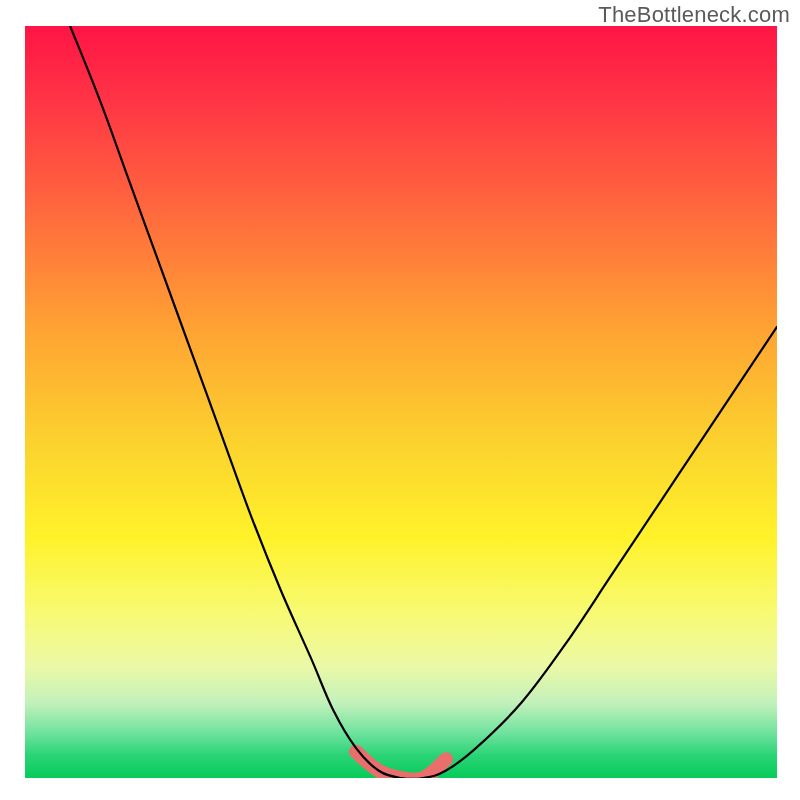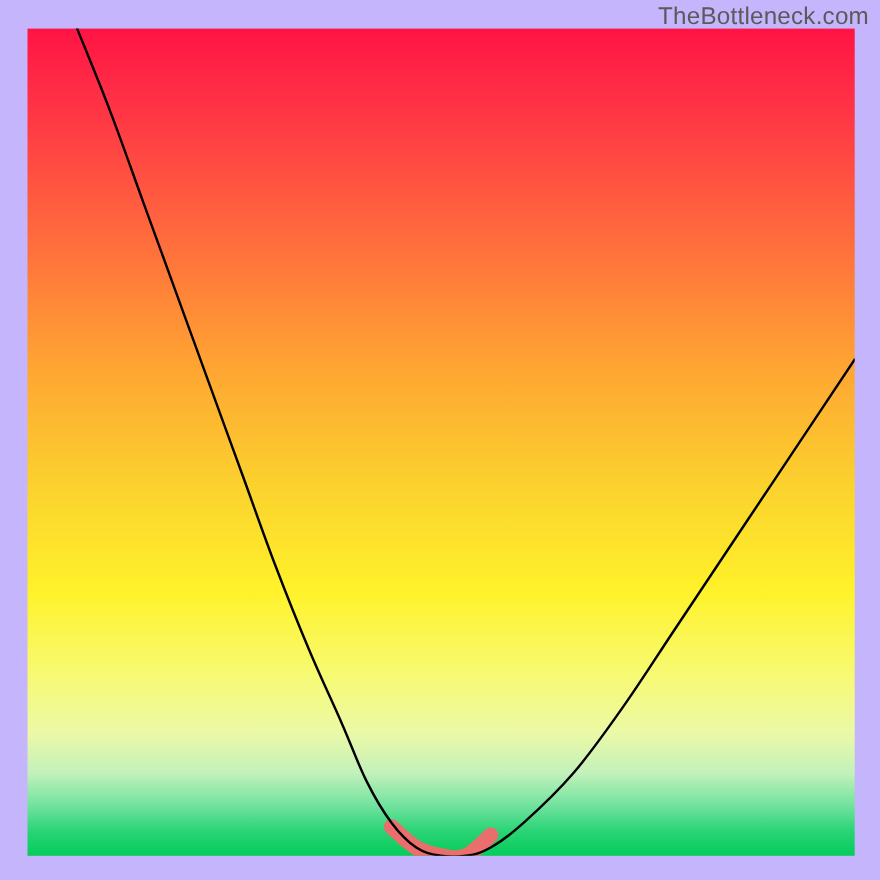--- a/index.html
+++ b/index.html
@@ -8,21 +8,21 @@
     width: 800px;
     height: 800px;
     overflow: hidden;
     background: #000;
     font-family: Arial, Helvetica, sans-serif;
   }
   .frame {
     position: relative;
     width: 800px;
     height: 800px;
-    background: #c4b5fd;
+    background: #ffffff;
   }
   .plot-area {
     position: absolute;
     left: 25px;
     top: 26px;
     width: 752px;
     height: 752px;
     background: linear-gradient(
       to bottom,
       #ff1445 0%,

